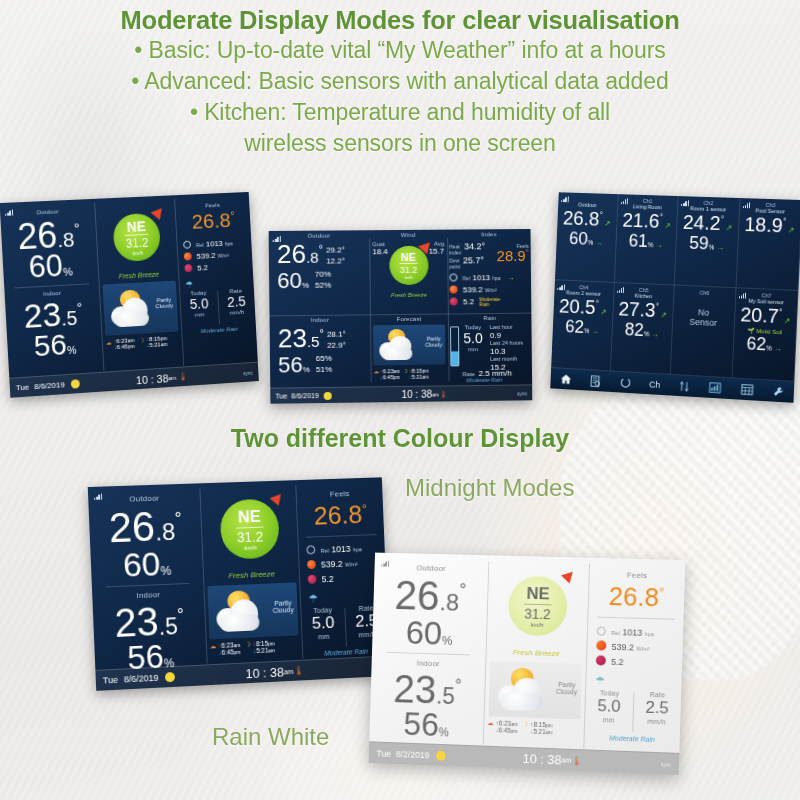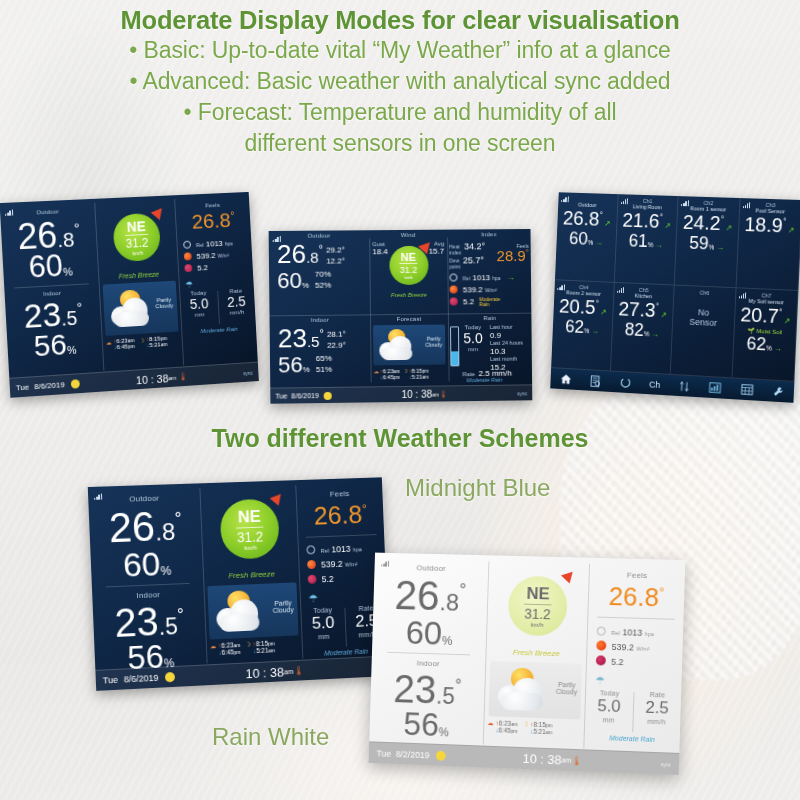--- a/index.html
+++ b/index.html
@@ -157,24 +157,24 @@
 <body>
 
 <div id="bg">
     <div class="knit"></div>
   </div>
 
 <div id="wrap">
 
   <div class="head-block">
     <div class="h-title">Moderate Display Modes for clear visualisation</div>
-    <div class="h-bullet">• Basic: Up-to-date vital “My Weather” info at a glance</div>
-    <div class="h-bullet">• Advanced: Basic weather with analytical sync added</div>
-    <div class="h-bullet">• Forecast: Temperature and humidity of all</div>
-    <div class="h-bullet">different sensors in one screen</div>
+    <div class="h-bullet">• Basic: Up-to-date vital “My Weather” info at a hours</div>
+    <div class="h-bullet">• Advanced: Basic sensors with analytical data added</div>
+    <div class="h-bullet">• Kitchen: Temperature and humidity of all</div>
+    <div class="h-bullet">wireless sensors in one screen</div>
   </div>
 
   <div class="console blue skewA" style="left:5px; top:203px; width:258px; height:195px;">
 
     <span class="sig" style="position:absolute;left:5px;top:6px;">
       <i></i>
         <i></i>
         <i></i>
         <i></i>
       </span>
@@ -615,22 +615,22 @@
           </svg>
         </span>
       <span>
         <svg width="12" height="12" viewBox="0 0 16 16">
             <path d="M11 2a3 3 0 0 0-3.7 4L2.5 10.8 5 13.3l4.8-4.8A3 3 0 0 0 14 5l-2 2-1.5-1.5L12.5 3z" fill="#a9d6f5"></path>
           </svg>
         </span>
     </div>
   </div>
 
-  <div class="h-sub">Two different Weather Schemes</div>
-  <div class="lbl-midnight">Midnight Blue</div>
+  <div class="h-sub">Two different Colour Display</div>
+  <div class="lbl-midnight">Midnight Modes</div>
   <div class="lbl-pearl">Rain White</div>
 
   <div class="console blue skewD" style="left:92px; top:487px; width:303px; height:204px;">
     <span class="sig" style="position:absolute;left:6px;top:6px;">
         <i></i>
         <i></i>
         <i></i>
         <i></i>
       </span>
 

